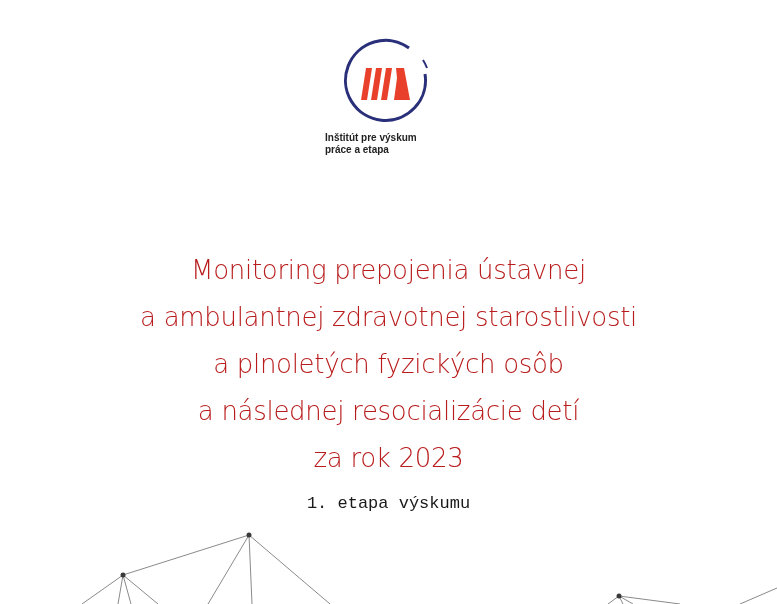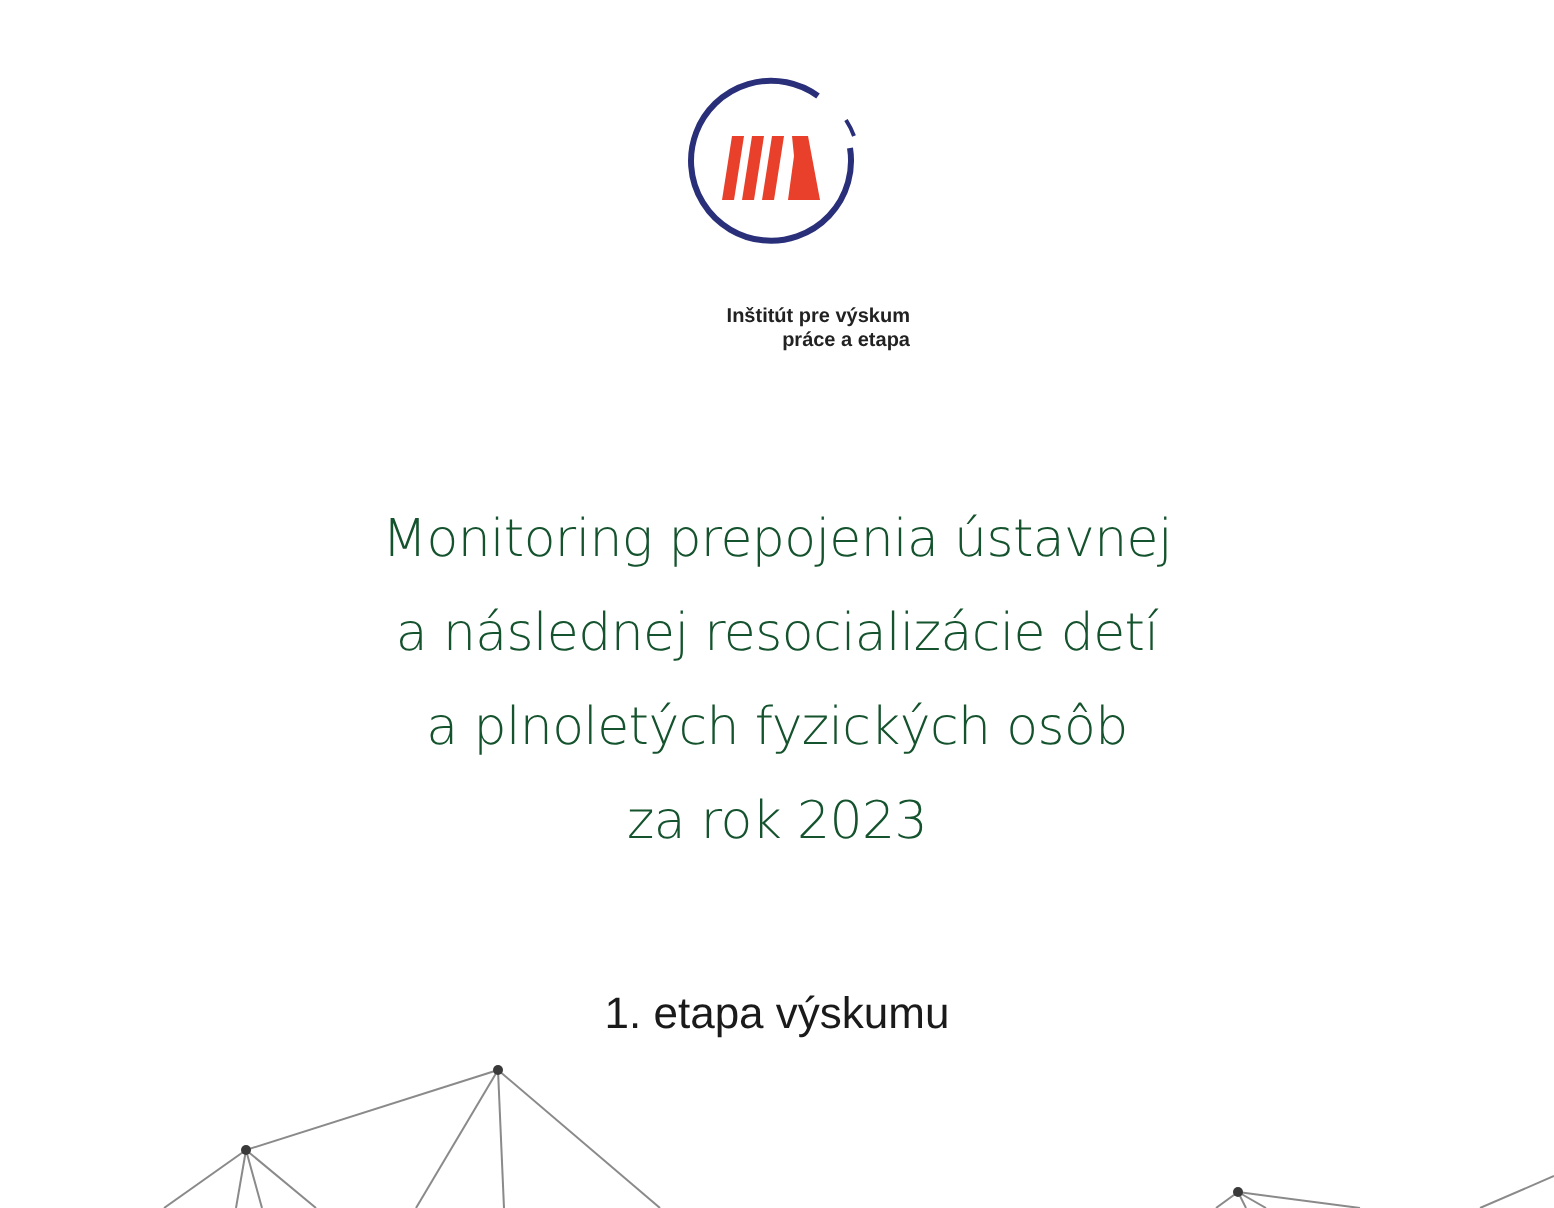--- a/index.html
+++ b/index.html
@@ -1,28 +1,28 @@
 <!DOCTYPE html>
 <html><head>
 <meta charset="utf-8">
 <style>
   html, body { margin:0; padding:0; background:#ffffff; }
   body { width:777px; height:604px; position:relative; overflow:hidden;
          font-family:"Liberation Sans", sans-serif; color:#1a1a1a; }
   .logo { position:absolute; left:325px; top:38px; width:130px; height:120px; }
   .logo svg { position:absolute; left:14px; top:0; }
-  .logo-text { position:absolute; left:0; top:94px; width:130px; text-align:right;
+  .logo-text { position:absolute; left:0; top:94px; width:130px; text-align:left;
                font-family:"Liberation Sans", sans-serif; font-weight:bold;
-               font-size:10px; line-height:12px; color:#222;margin-top:21px; }
+               font-size:10px; line-height:12px; color:#222; }
   .title { position:absolute; left:0; top:247px; width:777px; text-align:center;
            font-family:"DejaVu Sans", sans-serif; font-weight:300;
-           font-size:26px; line-height:47px; color:#14532d; letter-spacing:-0.3px; }
+           font-size:26px; line-height:47px; color:#b91c1c; letter-spacing:-0.3px; }
   .title div { white-space:nowrap; }
   .subtitle { position:absolute; left:0; top:494px; width:777px; text-align:center;
-              font-family:Liberation Sans, sans-serif; font-size:22px; color:#1a1a1a; }
+              font-family:Liberation Mono, monospace; font-size:17px; color:#1a1a1a; }
   .network { position:absolute; left:0; top:0; }
 </style>
 </head>
 <body>
 
 <div class="logo">
   <svg width="100" height="92" viewBox="0 0 100 92">
     <path d="M 70 10 A 40 40 0 1 0 86 36" fill="none" stroke="#2a2f7a" stroke-width="3"></path>
     <path d="M 84 22 A 40 40 0 0 1 88 30" fill="none" stroke="#2a2f7a" stroke-width="2"></path>
     <g fill="#e8402a">
@@ -33,22 +33,23 @@
     </g>
   </svg>
   <div class="logo-text">
     <div>Inštitút pre výskum</div>
     <div>práce a etapa</div>
   </div>
 </div>
 
 <div class="title">
   <div>Monitoring prepojenia ústavnej</div>
+  <div>a ambulantnej zdravotnej starostlivosti</div>
+  <div>a plnoletých fyzických osôb</div>
   <div>a následnej resocializácie detí</div>
-  <div>a plnoletých fyzických osôb</div>
   <div>za rok 2023</div>
 </div>
 
 <div class="subtitle">1. etapa výskumu</div>
 
 <svg class="network" width="777" height="604" viewBox="0 0 777 604">
   <g stroke="#8a8a8a" stroke-width="1" fill="none">
     <line x1="123" y1="575" x2="249" y2="535"></line>
     <line x1="123" y1="575" x2="82" y2="604"></line>
     <line x1="123" y1="575" x2="118" y2="604"></line>

